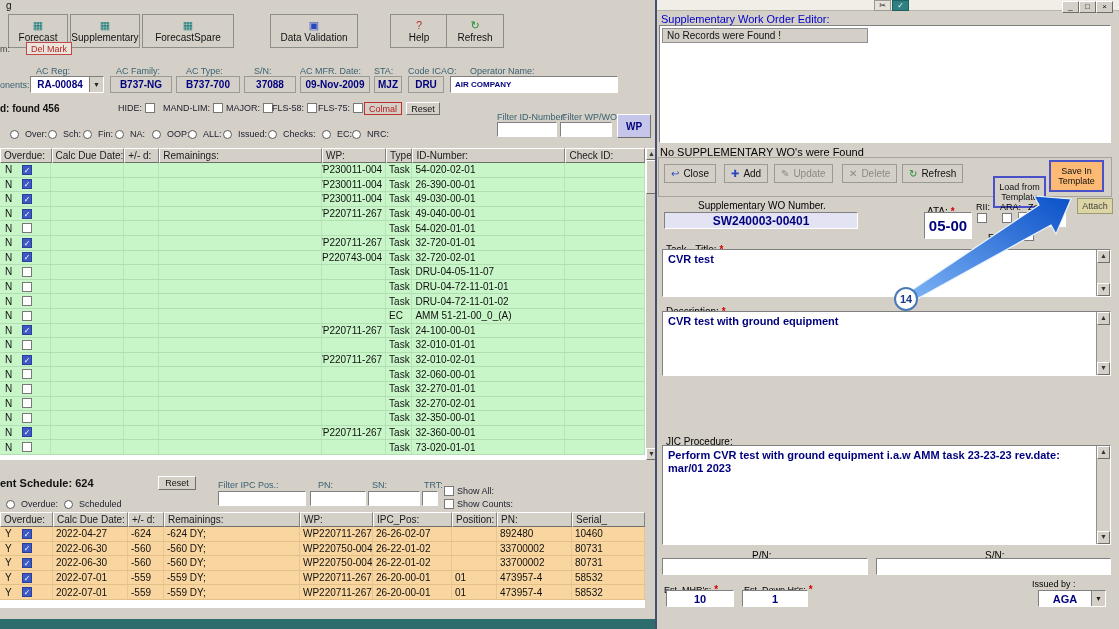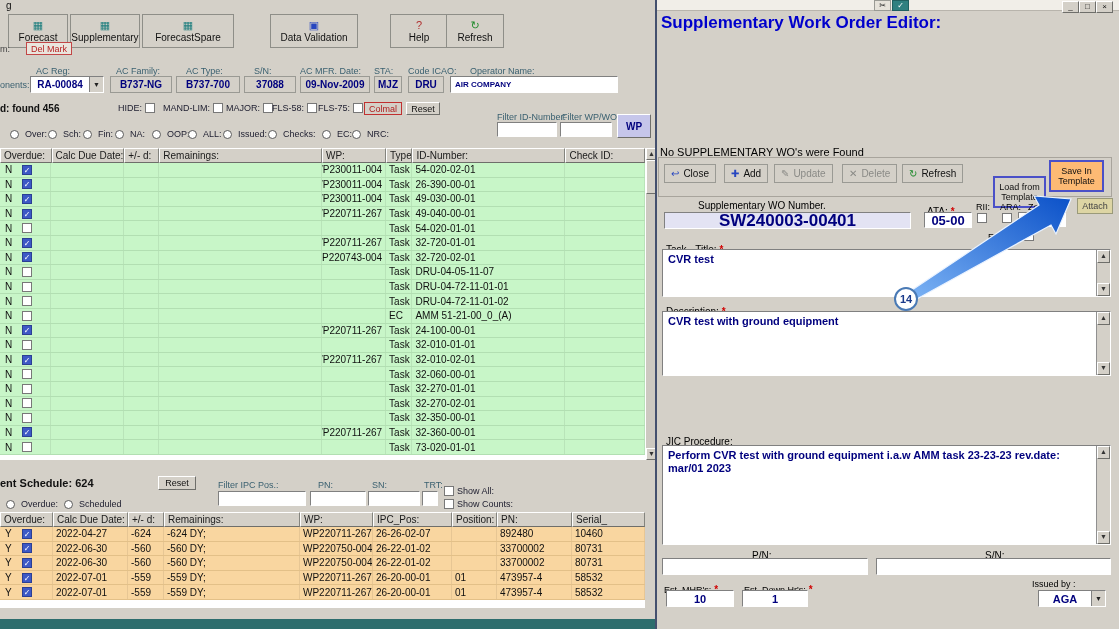--- a/index.html
+++ b/index.html
@@ -592,22 +592,26 @@
   <div class="abs" style="left:0;top:619px;width:656px;height:10px;background:#2d6d6d"></div>
 
   <div class="abs" style="left:655px;top:0;width:2px;height:629px;background:#44506e"></div>
   <div class="abs" style="left:657px;top:0;width:462px;height:11px;background:#f1eee8;border-bottom:1px solid #b8b4ac"></div>
   <div class="abs" style="left:874px;top:0;width:17px;height:11px;background:#e6e2da;border:1px solid #9a9a94;font-size:8px;line-height:9px;text-align:center;color:#222">✂</div>
   <div class="abs" style="left:892px;top:0;width:17px;height:11px;background:#2f8080;border:1px solid #1f6060;font-size:8px;line-height:9px;text-align:center;color:#fff">✓</div>
   <div class="abs winbtn" style="left:1062px;top:1px">_</div>
   <div class="abs winbtn" style="left:1079px;top:1px">□</div>
   <div class="abs winbtn" style="left:1096px;top:1px">×</div>
 
-  <div class="abs" style="left:661px;top:13px;font-size:17px;font-weight:bold;color:#0000cc;white-space:nowrap">Supplementary Work Order Editor:</div>
-
+  <div class="abs" style="left:661px;top:13px;font-size:11px;font-weight:normal;color:#0000cc;white-space:nowrap">Supplementary Work Order Editor:</div>
+
+  <div class="abs inset" style="left:659px;top:25px;width:452px;height:118px">
+    <div style="position:absolute;left:2px;top:2px;width:206px;height:15px;background:#d4d0c8;border:1px solid #909090;
+         font-size:10px;color:#111;padding:1px 4px;white-space:nowrap">No Records were Found !</div>
+  </div>
 
   <div class="abs" style="left:660px;top:146px;font-size:11px;color:#000;white-space:nowrap">No SUPPLEMENTARY WO's were Found</div>
 
   <div class="abs" style="left:658px;top:157px;width:454px;height:40px;border:1px solid #a8a49c"></div>
   <div class="abs ebtn" style="left:664px;top:164px;height:19px">
     <span class="eicon ic-blue">↩</span>
     <span>Close</span>
   </div>
   <div class="abs ebtn" style="left:724px;top:164px;height:19px">
     <span class="eicon ic-blue">✚</span>
@@ -624,27 +628,27 @@
   <div class="abs ebtn" style="left:902px;top:164px;height:19px">
     <span class="eicon ic-green">↻</span>
     <span>Refresh</span>
   </div>
   <div class="abs tmplbtn" style="left:993px;top:176px;width:53px;height:32px">Load from Template</div>
   <div class="abs tmplbtn save" style="left:1049px;top:160px;width:55px;height:32px">Save In Template</div>
   <div class="abs" style="left:1077px;top:198px;width:36px;height:16px;background:#ddd5a4;border:1px solid #9a9a7a;
        font-size:9px;text-align:center;line-height:14px;color:#444">Attach</div>
 
   <div class="abs elabel" style="left:698px;top:200px">Supplementary WO Number.</div>
-  <div class="abs inset navy" style="left:664px;top:212px;width:247px;height:17px;background:#e3e3f3;font-size:17px;
+  <div class="abs inset navy" style="left:664px;top:212px;width:194px;height:17px;background:#e3e3f3;font-size:12px;
        display:flex;align-items:center;justify-content:center">SW240003-00401</div>
 
   <div class="abs" style="left:927px;top:201px">
     <span class="elabel">ATA:</span><span class="req">*</span>
   </div>
-  <div class="abs inset navy" style="left:924px;top:212px;width:48px;height:16px;font-size:13px;display:flex;align-items:center;justify-content:center">05-00</div>
+  <div class="abs inset navy" style="left:924px;top:212px;width:48px;height:27px;font-size:15px;display:flex;align-items:center;justify-content:center">05-00</div>
 
   <div class="abs lbl" style="left:976px;top:202px;color:#000">RII:</div>
   <div class="abs lbl" style="left:1000px;top:202px;color:#000">ARA:</div>
   <span class="abs cb" style="left:977px;top:213px"></span>
   <span class="abs cb" style="left:1002px;top:213px"></span>
   <div class="abs lbl" style="left:1028px;top:202px;color:#000">Zone:</div>
   <input class="abs inset" style="left: 1018px; top: 212px; width: 48px; height: 15px;">
   <div class="abs lbl" style="left:988px;top:232px;color:#000">ETOPS:</div>
   <span class="abs cb" style="left:1024px;top:231px"></span>
 

